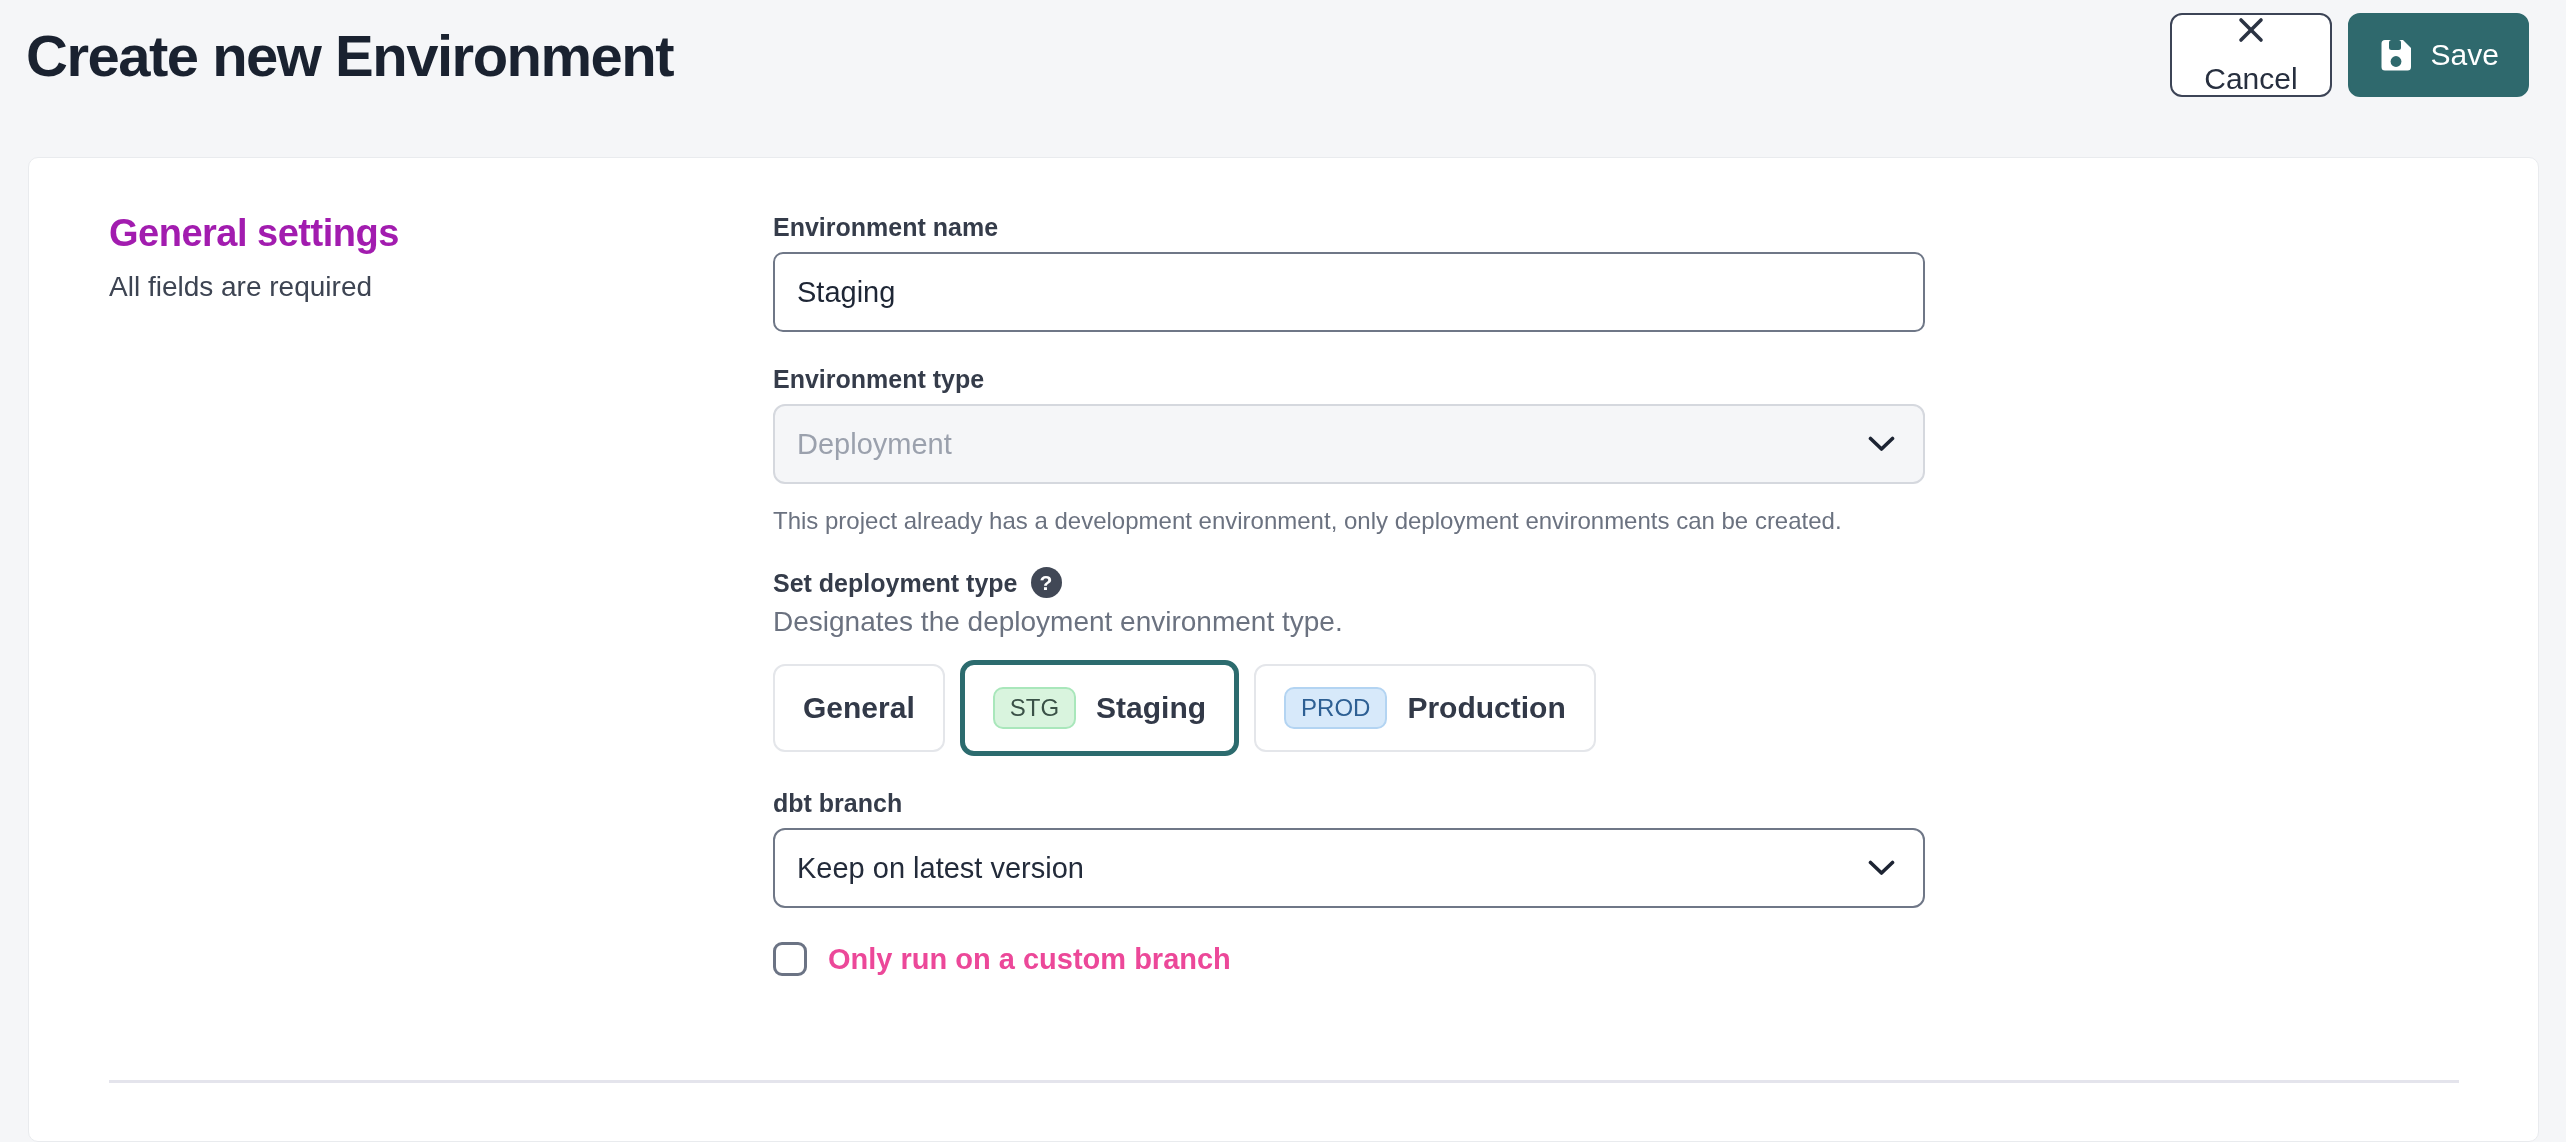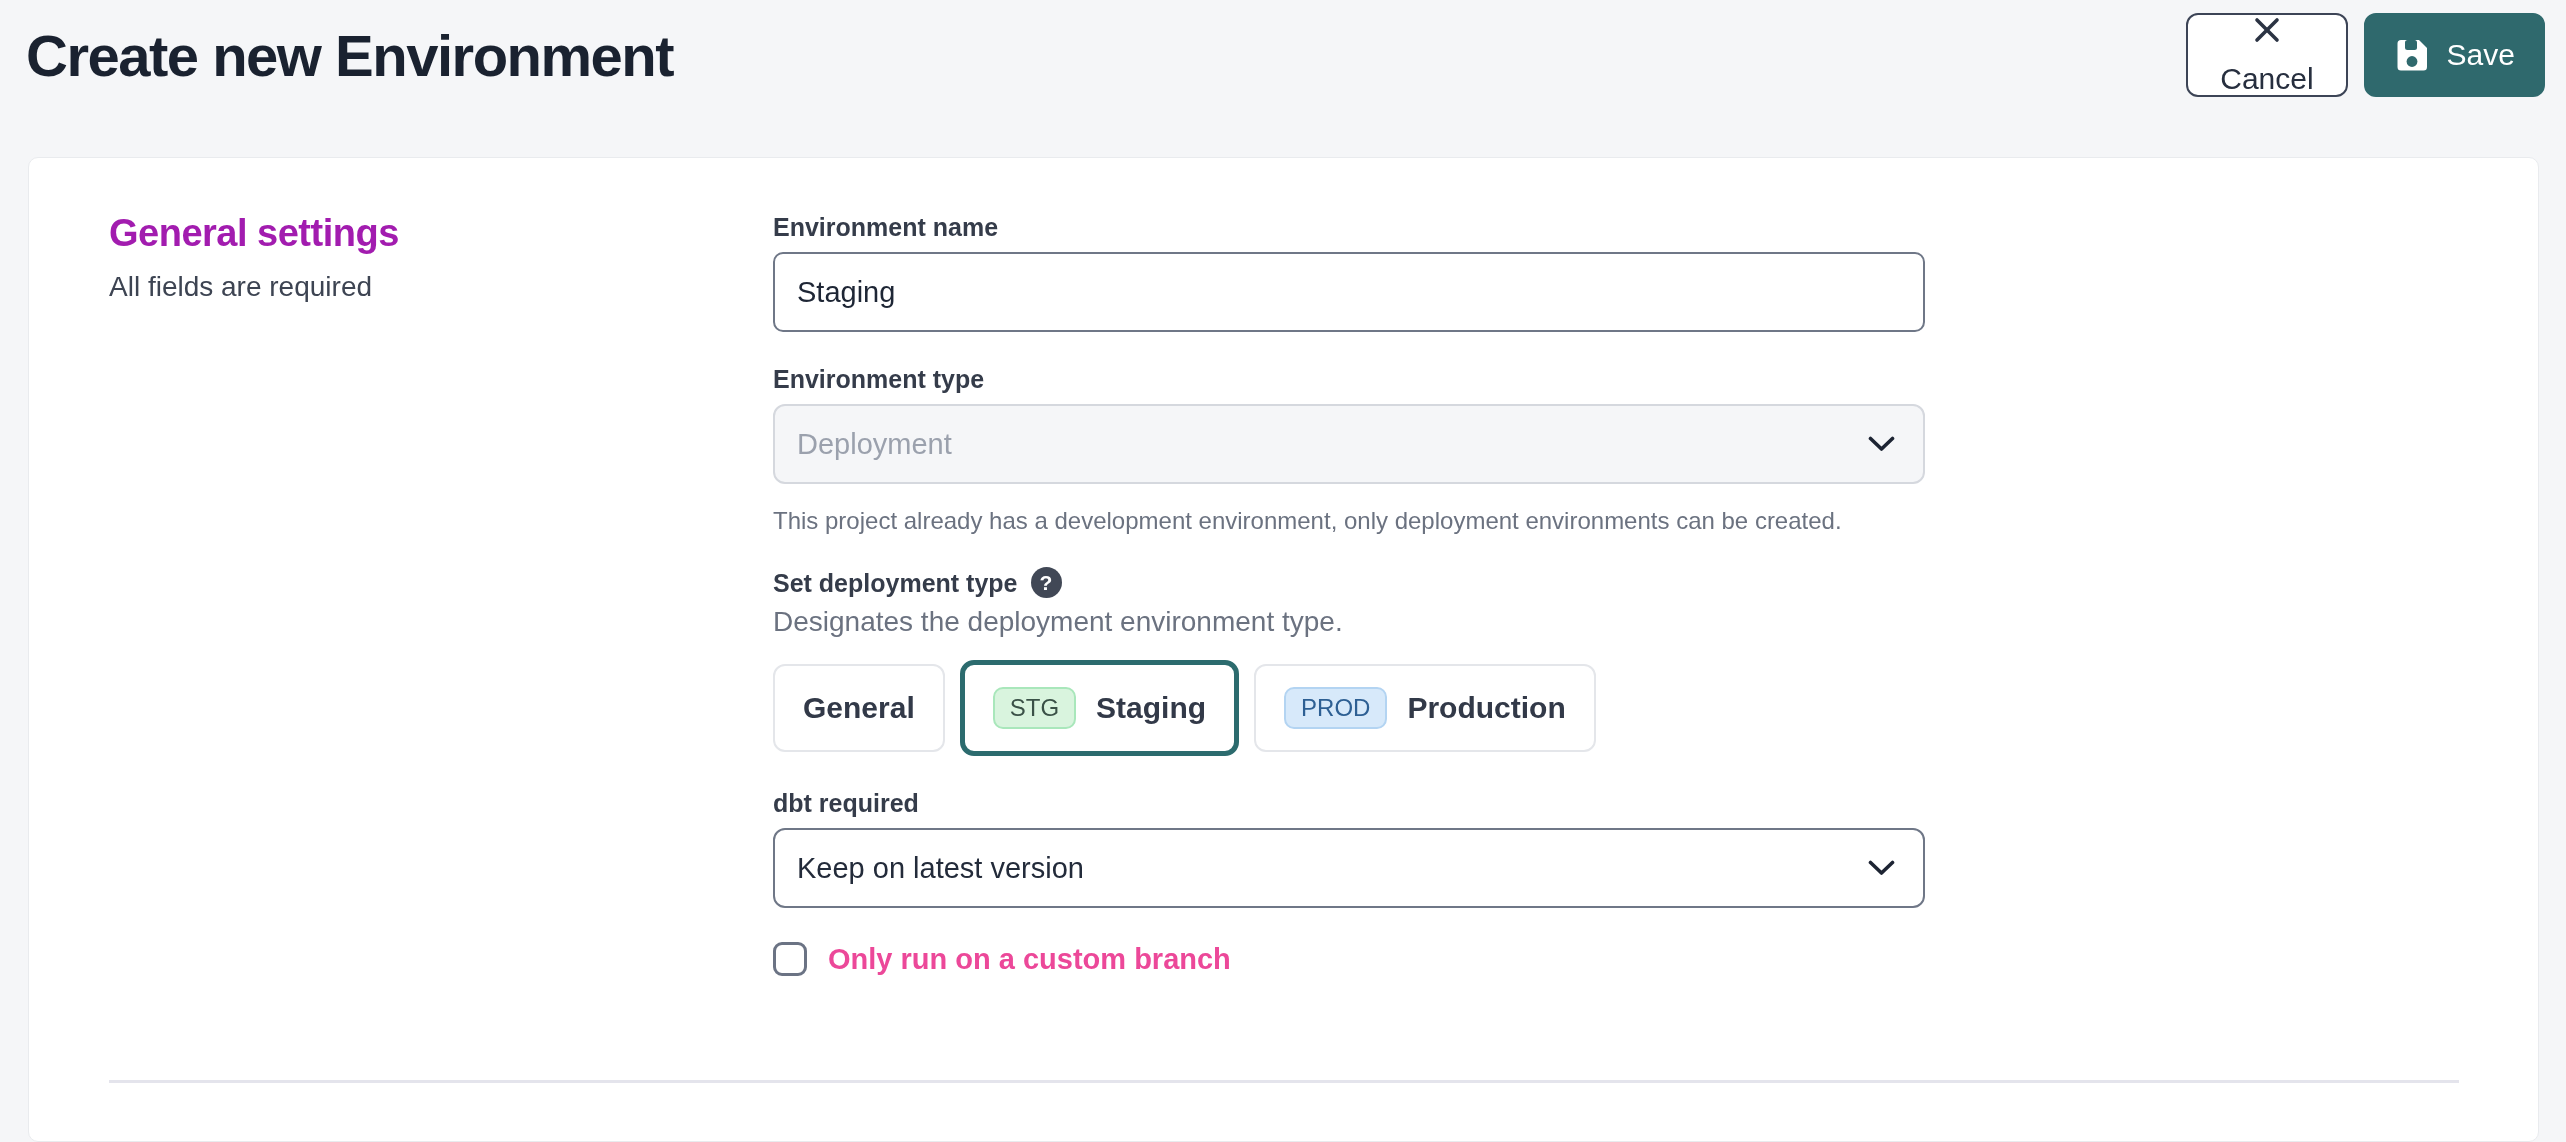--- a/index.html
+++ b/index.html
@@ -6,21 +6,21 @@
   html, body { width: 2566px; height: 1142px; overflow: hidden; }
   body {
     background: #f5f6f8;
     font-family: "Liberation Sans", sans-serif;
     color: #1e2635;
   }
 
   
   .header {
     display: flex; justify-content: space-between; align-items: center;
-    padding: 13px 21px 0 26px; height: 97px;
+    padding: 13px 37px 0 26px; height: 97px;
   }
   .page-title {
     font-size: 58px; font-weight: bold; color: #1a2230; letter-spacing: -1.5px;
   }
   .header-actions { display: flex; gap: 16px; }
   .btn {
     display: inline-flex; align-items: center; justify-content: center;
     height: 84px; border-radius: 12px; font-size: 30px; cursor: pointer;
     font-family: inherit;
   }
@@ -169,21 +169,21 @@
         <button class="type-btn selected">
           <span class="badge badge-stg">STG</span>
           <span>Staging</span>
         </button>
         <button class="type-btn">
           <span class="badge badge-prod">PROD</span>
           <span>Production</span>
         </button>
       </div>
 
-      <div class="field-label mt-32">dbt required</div>
+      <div class="field-label mt-32">dbt branch</div>
       <div class="select">
         <span>Keep on latest version</span>
         <span>
           <svg width="27" height="17" viewBox="0 0 27 17">
             <polyline points="2.5,2.5 13.5,13 24.5,2.5" fill="none" stroke="#1d2433" stroke-width="3.6" stroke-linecap="round" stroke-linejoin="round"></polyline>
           </svg>
         </span>
       </div>
 
       <div class="checkbox-row">

